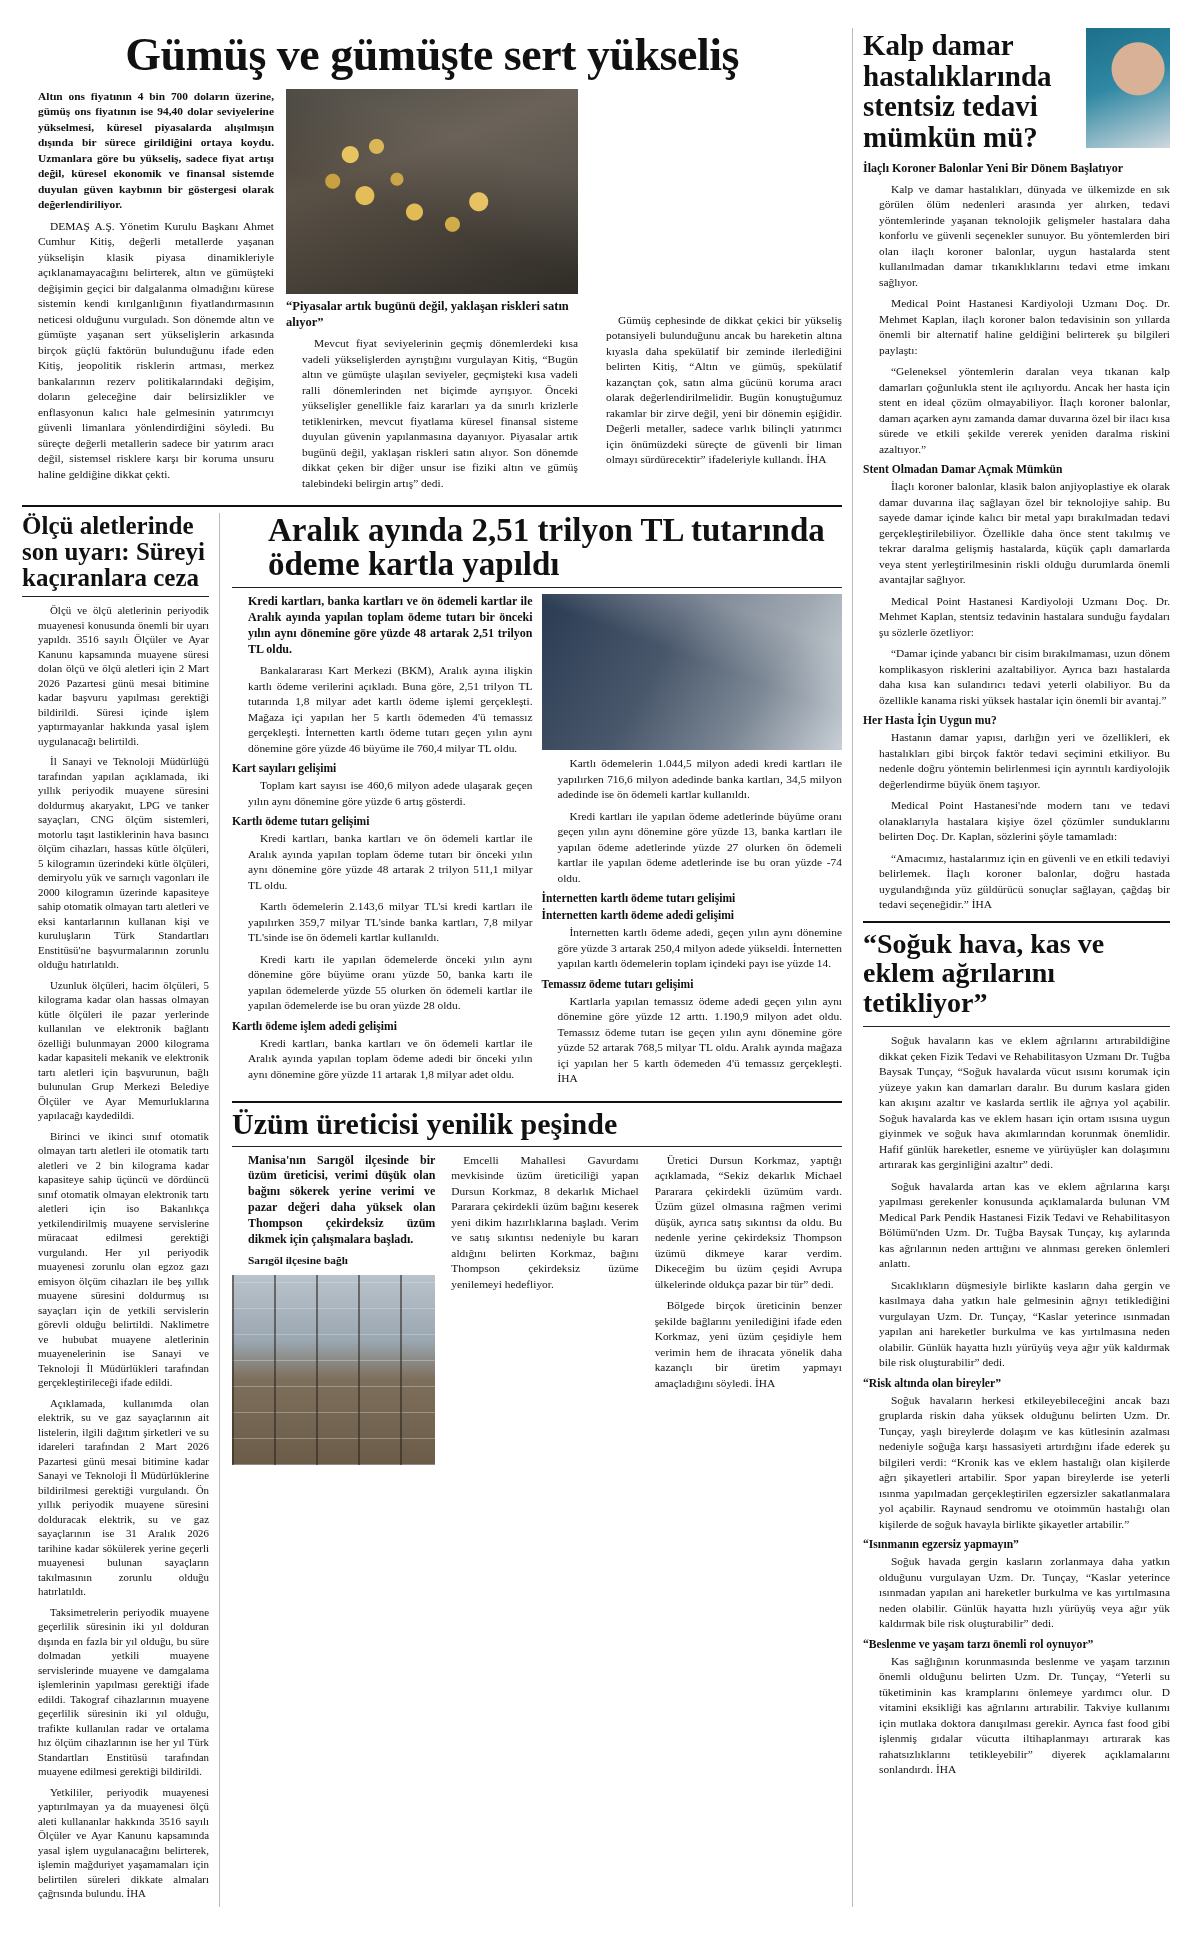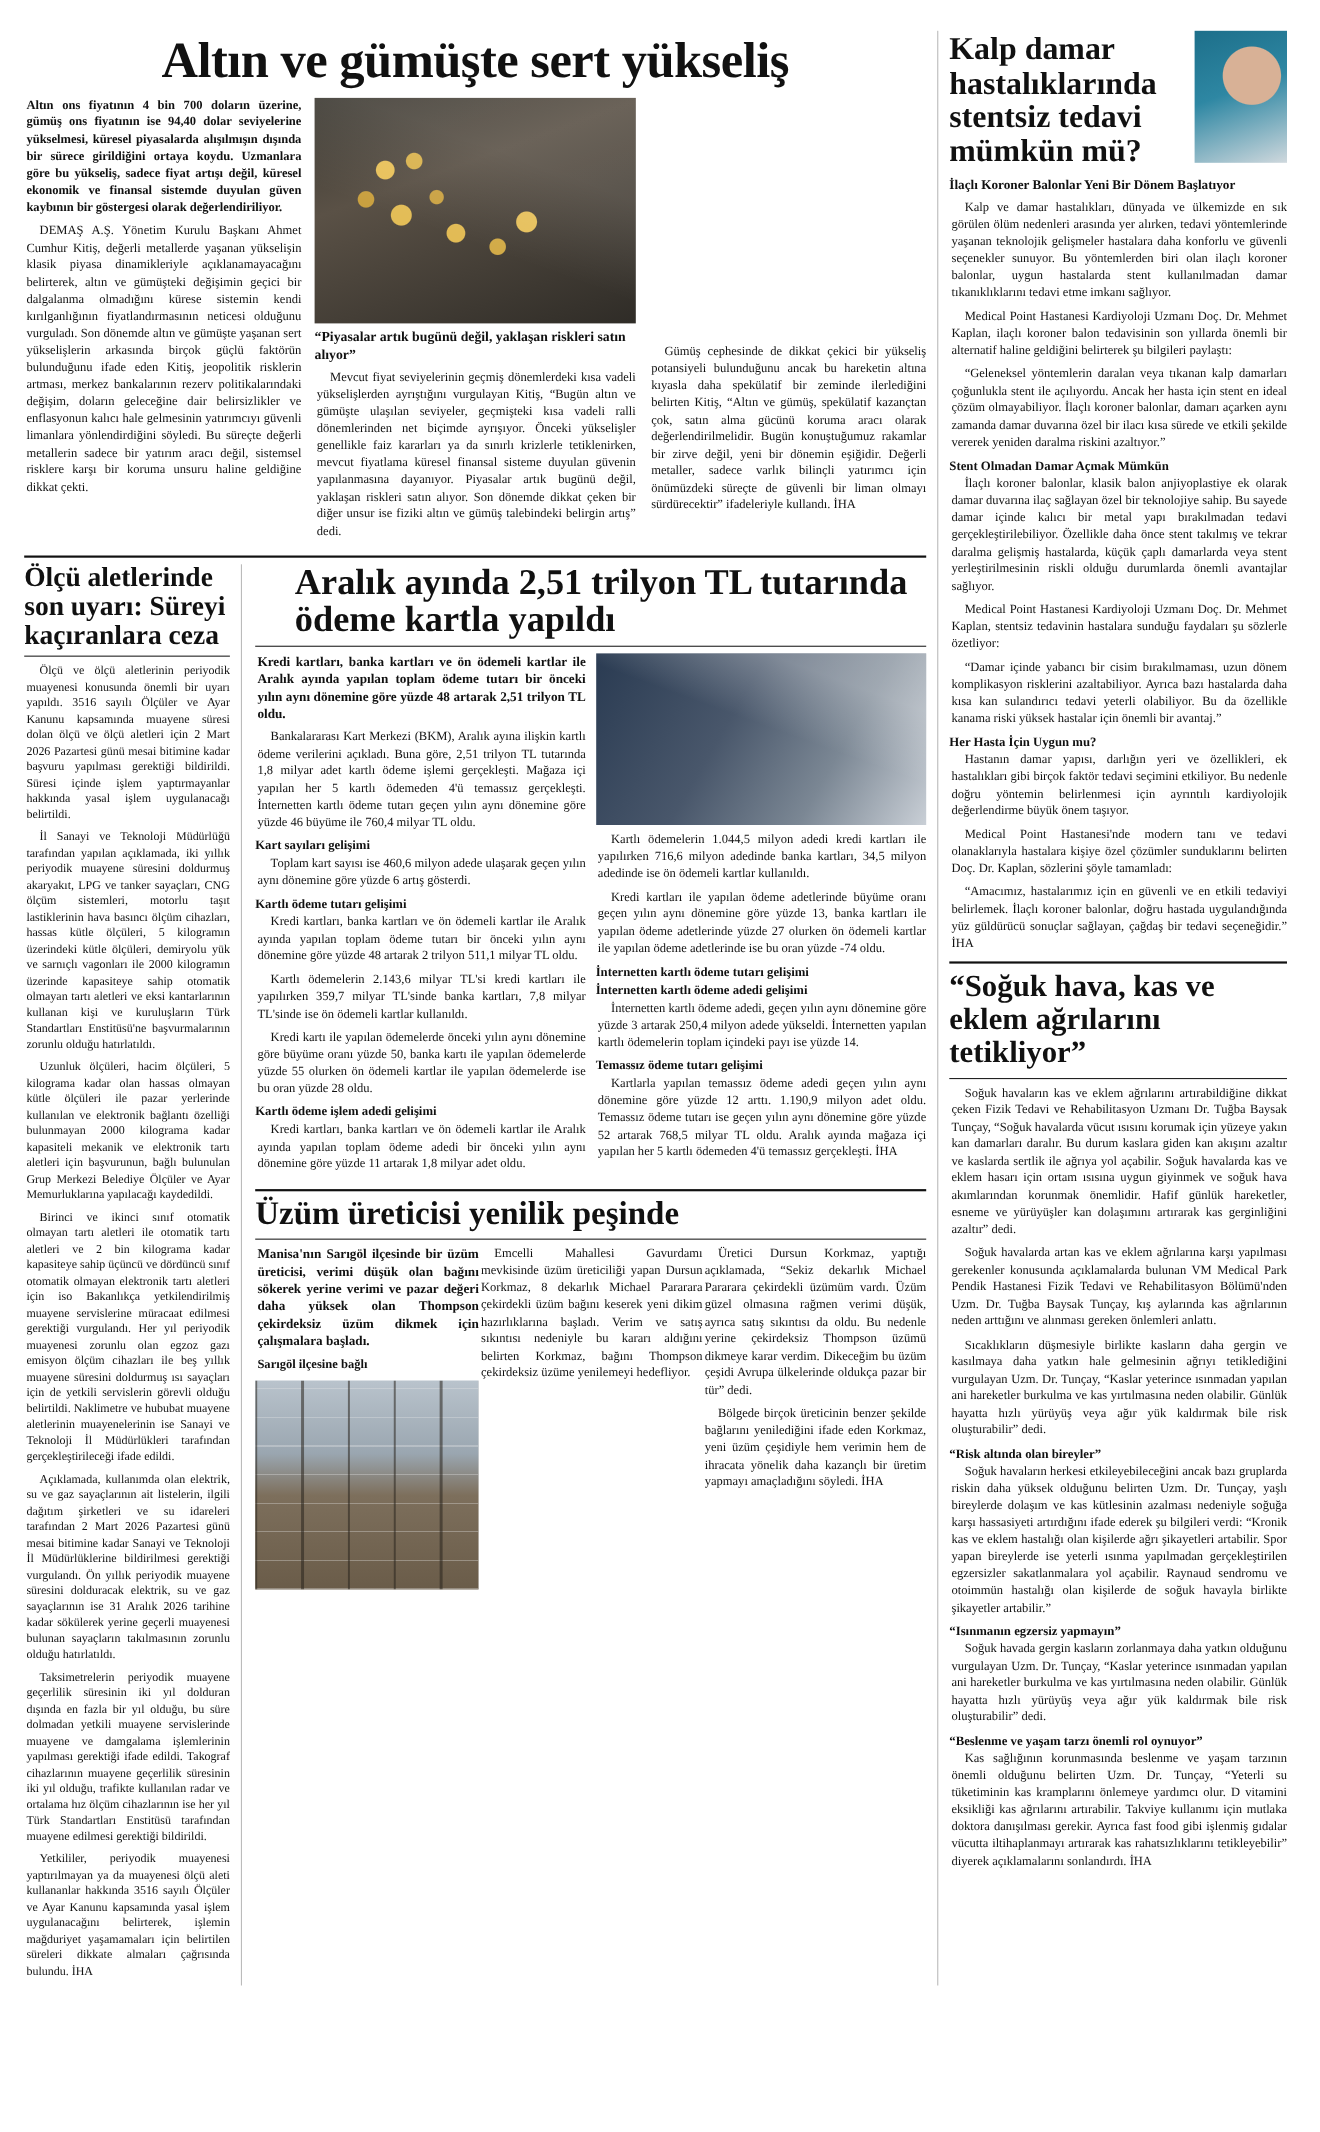--- a/index.html
+++ b/index.html
@@ -42,21 +42,21 @@
 
   .headline-main {
     font-family:"Liberation Serif", serif;
     font-size:46px; font-weight:bold; text-align:center; line-height:1.02;
     margin:4px 0 10px 0; letter-spacing:-0.5px;
   }
   .rule { border-top:1px solid #222; margin:6px 0; }
   .cols3 { display:flex; gap:12px; }
   .col { flex:1; }
 
-  p { margin:0 0 6px 2px; font-size:11.4px; line-height:1.36; text-align:justify; }
+  p { margin:0 0 6px 16px; font-size:11.4px; line-height:1.36; text-align:justify; }
   p.lead { font-weight:bold; }
   .indent { text-indent:12px; }
   .subhead { font-weight:bold; font-size:11.6px; margin:4px 0 3px; }
 
   .photo {
     width:100%; background:#8a8278; position:relative; overflow:hidden;
   }
   .caption-bold { font-weight:bold; font-size:12.5px; line-height:1.25; margin:5px 0 6px; }
 
   
@@ -116,21 +116,21 @@
 <body>
 
 <div class="page">
 
 
   <div class="content">
 
     <div class="left-zone">
 
       <div>
-        <div class="headline-main">Altın ve gümüşte sert yükseliş</div>
+        <div class="headline-main">Gümüş ve gümüşte sert yükseliş</div>
         <div class="cols3">
           <div class="col" style="flex:0 0 252px;">
             <p class="lead">Altın ons fiyatının 4 bin 700 doların üzerine, gümüş ons fiyatının ise 94,40 dolar seviyelerine yükselmesi, küresel piyasalarda alışılmışın dışında bir sürece girildiğini ortaya koydu. Uzmanlara göre bu yükseliş, sadece fiyat artışı değil, küresel ekonomik ve finansal sistemde duyulan güven kaybının bir göstergesi olarak değerlendiriliyor.</p>
             <p class="indent">DEMAŞ A.Ş. Yönetim Kurulu Başkanı Ahmet Cumhur Kitiş, değerli metallerde yaşanan yükselişin klasik piyasa dinamikleriyle açıklanamayacağını belirterek, altın ve gümüşteki değişimin geçici bir dalgalanma olmadığını kürese sistemin kendi kırılganlığının fiyatlandırmasının neticesi olduğunu vurguladı. Son dönemde altın ve gümüşte yaşanan sert yükselişlerin arkasında birçok güçlü faktörün bulunduğunu ifade eden Kitiş, jeopolitik risklerin artması, merkez bankalarının rezerv politikalarındaki değişim, doların geleceğine dair belirsizlikler ve enflasyonun kalıcı hale gelmesinin yatırımcıyı güvenli limanlara yönlendirdiğini söyledi. Bu süreçte değerli metallerin sadece bir yatırım aracı değil, sistemsel risklere karşı bir koruma unsuru haline geldiğine dikkat çekti.</p>
           </div>
           <div class="col" style="flex:1;">
             <div class="photo gold-photo" style="height:205px;">
               <div class="gold-sheen"></div>
             </div>
             <div class="caption-bold">“Piyasalar artık bugünü değil, yaklaşan riskleri satın alıyor”</div>

